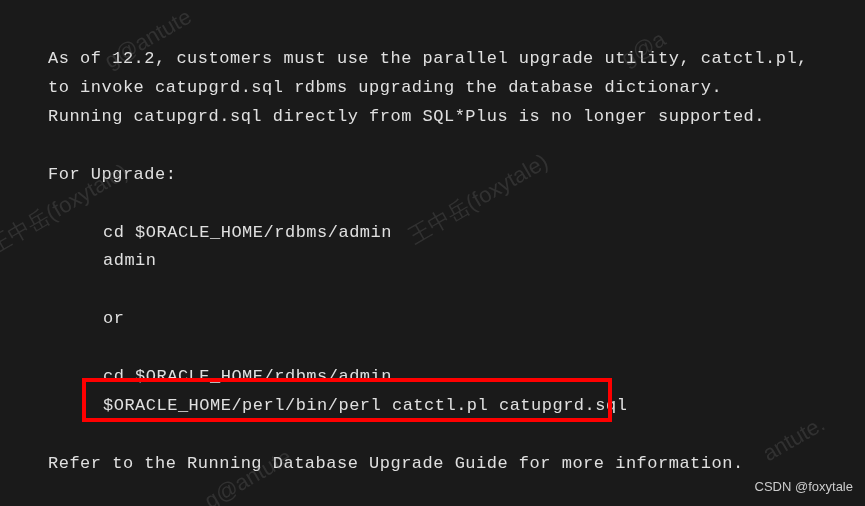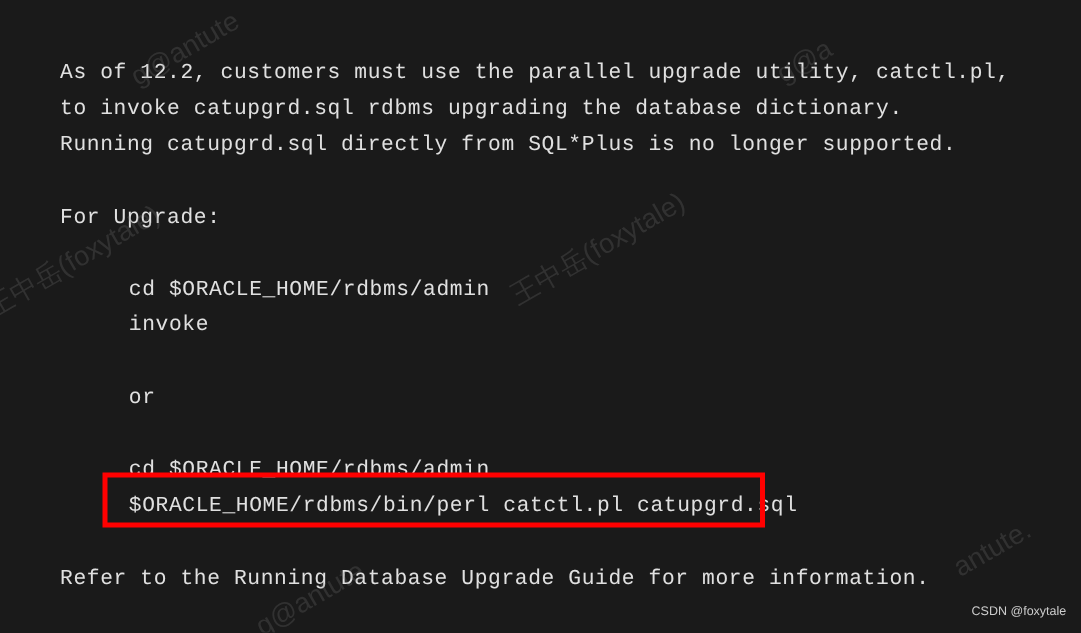--- a/index.html
+++ b/index.html
@@ -52,40 +52,40 @@
     .wm2 { left: 620px; top: 30px; }
     .wm3 { left: -20px; top: 190px; }
     .wm4 { left: 400px; top: 180px; }
     .wm5 { left: 760px; top: 420px; }
     .wm6 { left: 200px; top: 460px; }
     .credit {
       position: absolute;
       bottom: 8px;
       right: 12px;
       font-family: Arial, sans-serif;
-      font-size: 10px;
+      font-size: 13px;
       color: #cccccc;
     }
   </style>
 </head>
 <body>
 
 <div class="terminal-line">As of 12.2, customers must use the parallel upgrade utility, catctl.pl,</div>
 <div class="terminal-line">to invoke catupgrd.sql rdbms upgrading the database dictionary.</div>
 <div class="terminal-line">Running catupgrd.sql directly from SQL*Plus is no longer supported.</div>
 <div class="blank-line"></div>
 <div class="terminal-line">For Upgrade:</div>
 <div class="blank-line"></div>
 <div class="terminal-line indent">cd $ORACLE_HOME/rdbms/admin</div>
-<div class="terminal-line indent">invoke</div>
+<div class="terminal-line indent">admin</div>
 <div class="blank-line"></div>
 <div class="terminal-line indent">or</div>
 <div class="blank-line"></div>
 <div class="terminal-line indent">cd $ORACLE_HOME/rdbms/admin</div>
-<div class="terminal-line indent">$ORACLE_HOME/rdbms/bin/perl catctl.pl catupgrd.sql</div>
+<div class="terminal-line indent">$ORACLE_HOME/perl/bin/perl catctl.pl catupgrd.sql</div>
 <div class="blank-line"></div>
 <div class="terminal-line">Refer to the Running Database Upgrade Guide for more information.</div>
 
 <div class="highlight-box"></div>
 
 <div class="watermark wm1">g@antute</div>
 <div class="watermark wm2">g@a</div>
 <div class="watermark wm3">王中岳(foxytale)</div>
 <div class="watermark wm4">王中岳(foxytale)</div>
 <div class="watermark wm5">antute.</div>

